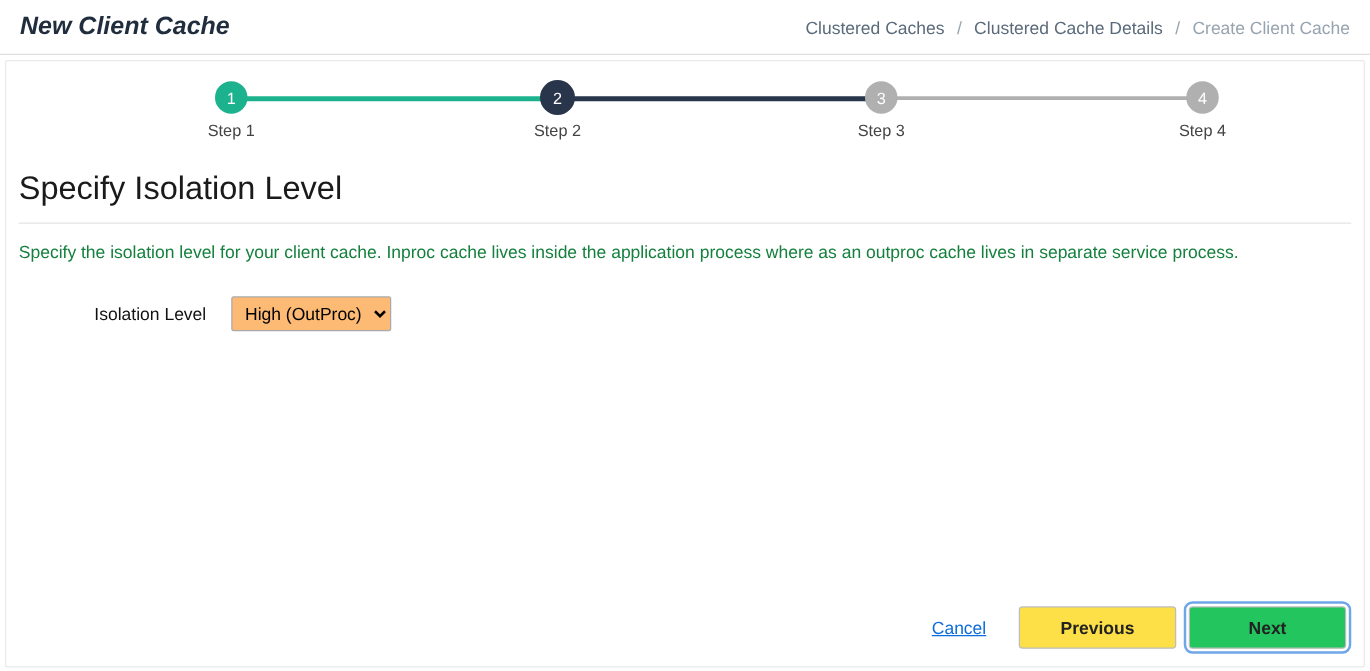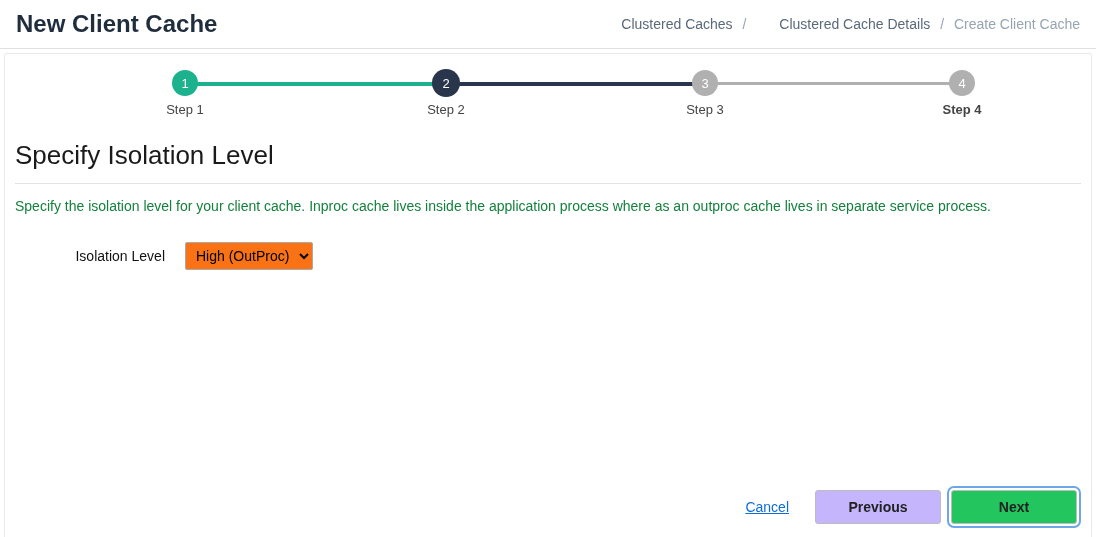--- a/index.html
+++ b/index.html
@@ -17,32 +17,32 @@
       overflow: hidden;
     }
     .header-bar {
       display: flex;
       justify-content: space-between;
       align-items: center;
       padding: 10px 16px 10px 16px;
       border-bottom: 1px solid #e0e0e0;
     }
     .page-title {
-      font-size: 24px;
+      font-size: 20px;
       font-weight: 600;
       color: #1f2d3d;
+      font-style: italic;
     }
     .breadcrumbs {
       font-size: 14px;
       color: #5a6a7a;
     }
     .breadcrumbs a {
       color: #5a6a7a;
       text-decoration: none;
-      margin-left: 23px;
     }
     .breadcrumbs .sep {
       margin: 0 6px;
       color: #97a4b0;
     }
     .breadcrumbs .current {
       color: #97a4b0;
     }
 
     .panel {
@@ -88,21 +88,21 @@
       position: absolute;
       top: 36px;
       font-size: 13px;
       color: #444;
       width:80px;
       text-align:center;
     }
     .pos1 { left: 167px; } .lab1{left:140px;}
     .pos2 { left: 427px; } .lab2{left:401px;}
     .pos3 { left: 687px; } .lab3{left:660px;}
-    .pos4 { left: 944px; } .lab4{left:917px;font-weight:bold;}
+    .pos4 { left: 944px; } .lab4{left:917px;}
 
     .section-heading {
       font-size: 26px;
       font-weight: 400;
       color: #1a1a1a;
       margin: 0 10px;
     }
     .divider {
       height: 1px;
       background: #e3e3e3;
@@ -125,21 +125,21 @@
       font-weight: 400;
       font-size: 14px;
       color: #111;
       padding-right: 20px;
     }
     select.iso-select {
       padding: 4px 6px;
       font-size: 14px;
       border: 1px solid #aaa;
       border-radius: 2px;
-      background: #f97316;
+      background: #fdba74;
     }
 
     .footer {
       position: absolute;
       bottom: 14px;
       right: 14px;
       display: flex;
       align-items: center;
       gap: 10px;
     }
@@ -154,21 +154,21 @@
       min-width: 126px;
       padding: 8px 20px;
       font-size: 14px;
       font-weight: 700;
       border: 1px solid #bdbdbd;
       border-radius: 3px;
       background: #eee;
       color: #222;
       cursor: pointer;
     }
-    .btn.prev { background: #c4b5fd; }
+    .btn.prev { background: #fde047; }
     .btn.next {
       background: #22c55e;
       border: 1px solid #bdbdbd;
       outline: 2px solid #6fa6e8;
       outline-offset: 2px;
     }
   </style>
 </head>
 <body>
 

